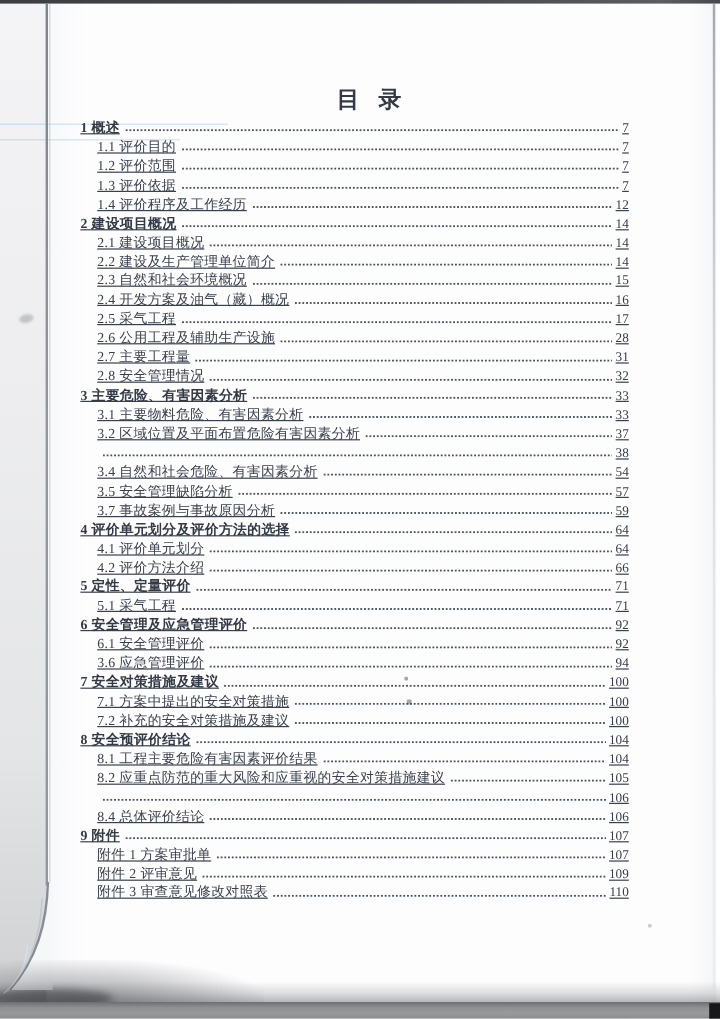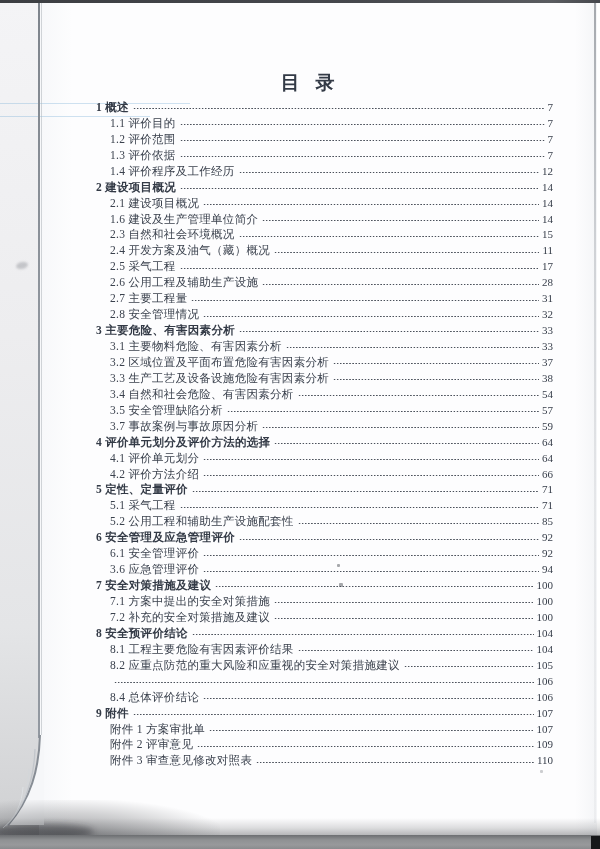--- a/index.html
+++ b/index.html
@@ -86,22 +86,22 @@
 
   
   .title{
     position:absolute;top:70px;left:39px;width:558px;
     text-align:center;transform:translateX(-10px);
     font-size:19px;font-weight:bold;color:#333a46;
     word-spacing:9px;letter-spacing:1px;
   }
 
   .toc{
-    position:absolute;left:96px;top:98px;width:457px;
-    font-size:11.5px;color:#3a414d;
+    position:absolute;left:67px;top:98px;width:457px;
+    font-size:11.5px;color:#3a414d;text-decoration:underline;
   }
   .row{
     display:flex;align-items:flex-end;height:15.95px;
     white-space:nowrap;
   }
   .row .lbl{flex:0 0 auto;line-height:14px;letter-spacing:.3px;}
   .row.lvl1 .lbl{font-weight:600;color:#333a46;}
   .row.lvl2{padding-left:14px;}
   .row .leader{
     flex:1 1 auto;align-self:stretch;margin:0 3px 0 4px;
@@ -182,33 +182,33 @@
         <span class="lbl">2 建设项目概况</span>
         <span class="leader"></span>
         <span class="pg">14</span>
       </div>
       <div class="row lvl2">
         <span class="lbl">2.1 建设项目概况</span>
         <span class="leader"></span>
         <span class="pg">14</span>
       </div>
       <div class="row lvl2">
-        <span class="lbl">1.6 建设及生产管理单位简介</span>
+        <span class="lbl">2.2 建设及生产管理单位简介</span>
         <span class="leader"></span>
         <span class="pg">14</span>
       </div>
       <div class="row lvl2">
         <span class="lbl">2.3 自然和社会环境概况</span>
         <span class="leader"></span>
         <span class="pg">15</span>
       </div>
       <div class="row lvl2">
         <span class="lbl">2.4 开发方案及油气（藏）概况</span>
         <span class="leader"></span>
-        <span class="pg">11</span>
+        <span class="pg">16</span>
       </div>
       <div class="row lvl2">
         <span class="lbl">2.5 采气工程</span>
         <span class="leader"></span>
         <span class="pg">17</span>
       </div>
       <div class="row lvl2">
         <span class="lbl">2.6 公用工程及辅助生产设施</span>
         <span class="leader"></span>
         <span class="pg">28</span>
@@ -232,21 +232,20 @@
         <span class="lbl">3.1 主要物料危险、有害因素分析</span>
         <span class="leader"></span>
         <span class="pg">33</span>
       </div>
       <div class="row lvl2">
         <span class="lbl">3.2 区域位置及平面布置危险有害因素分析</span>
         <span class="leader"></span>
         <span class="pg">37</span>
       </div>
       <div class="row lvl2">
-        <span class="lbl">3.3 生产工艺及设备设施危险有害因素分析</span>
         <span class="leader"></span>
         <span class="pg">38</span>
       </div>
       <div class="row lvl2">
         <span class="lbl">3.4 自然和社会危险、有害因素分析</span>
         <span class="leader"></span>
         <span class="pg">54</span>
       </div>
       <div class="row lvl2">
         <span class="lbl">3.5 安全管理缺陷分析</span>
@@ -276,25 +275,20 @@
       <div class="row lvl1">
         <span class="lbl">5 定性、定量评价</span>
         <span class="leader"></span>
         <span class="pg">71</span>
       </div>
       <div class="row lvl2">
         <span class="lbl">5.1 采气工程</span>
         <span class="leader"></span>
         <span class="pg">71</span>
       </div>
-      <div class="row lvl2">
-        <span class="lbl">5.2 公用工程和辅助生产设施配套性</span>
-        <span class="leader"></span>
-        <span class="pg">85</span>
-      </div>
       <div class="row lvl1">
         <span class="lbl">6 安全管理及应急管理评价</span>
         <span class="leader"></span>
         <span class="pg">92</span>
       </div>
       <div class="row lvl2">
         <span class="lbl">6.1 安全管理评价</span>
         <span class="leader"></span>
         <span class="pg">92</span>
       </div>

